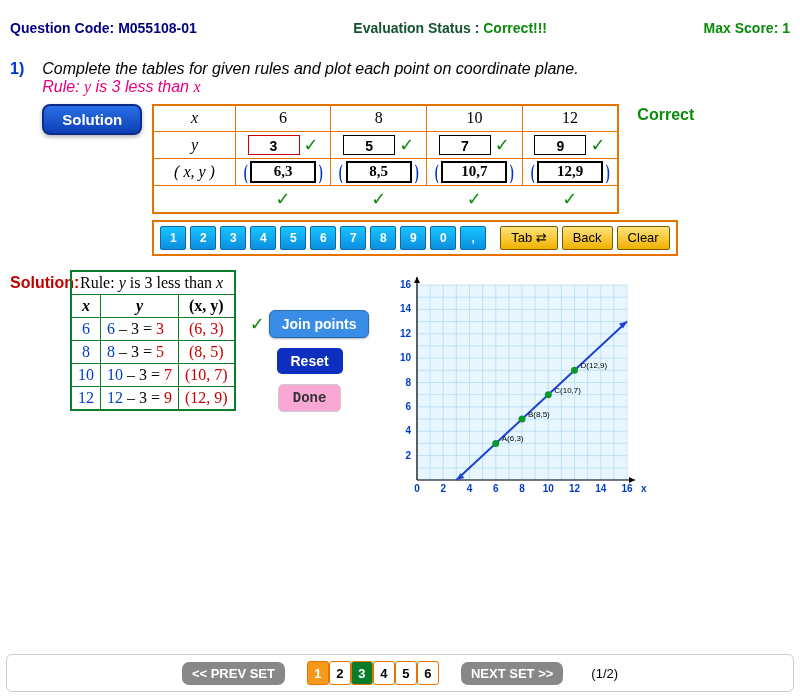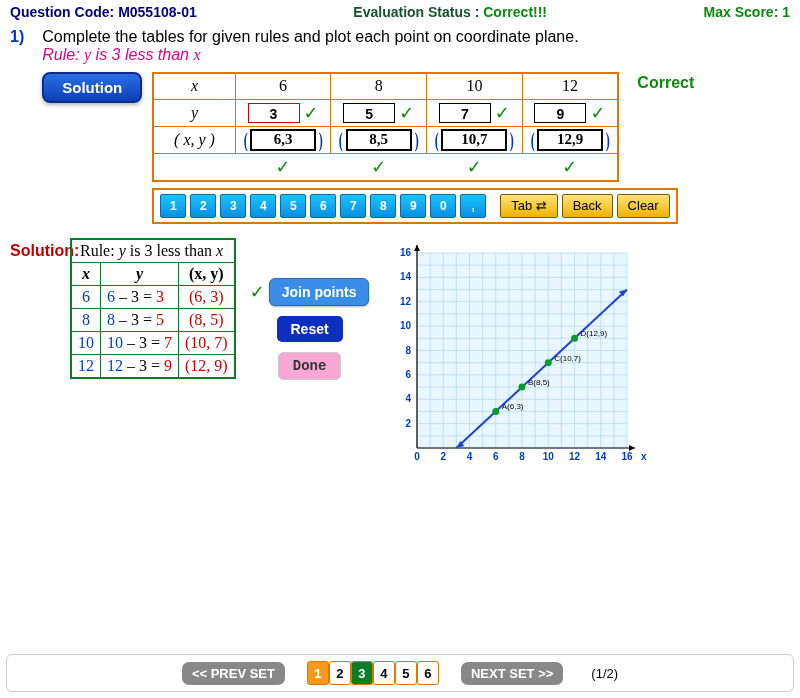--- a/index.html
+++ b/index.html
@@ -1,26 +1,26 @@
 <!DOCTYPE html>
 <html><head>
 <meta charset="utf-8">
 <style>
   * { box-sizing: border-box; margin: 0; padding: 0; }
   body { font-family: "Segoe UI", Arial, sans-serif; font-size: 14px; background: #fff; width: 800px; height: 698px; position: relative; overflow: hidden; }
-  .header { display: flex; justify-content: space-between; align-items: center; padding: 4px 10px; font-weight: bold; }
+  .header { display: flex; justify-content: space-between; align-items: center; padding: 20px 10px; font-weight: bold; }
   .qcode { color: #000080; }
   .eval-label { color: #14532d; }
   .eval-status { color: #0a8a0a; }
   .max-score { color: #0a8a0a; }
   .content { padding: 4px 10px; }
   .qrow { display: flex; gap: 18px; }
   .qnum { color: #0033cc; font-weight: bold; font-size: 16px; }
   .qbody { flex: 1; }
-  .qtext { font-size: 16px; }
+  .qtext { font-size: 16px; font-style: italic; }
   .rule { color: #e6007e; font-size: 16px; font-style: italic; }
   .rule .xv { font-family: "Times New Roman", serif; font-style: italic; }
   .solution-btn { display:inline-block; background: linear-gradient(#2a6fe6,#0d3fb6); color:#fff; font-weight:bold; padding: 5px 18px; border: 2px solid #0a2d8a; border-radius: 8px; box-shadow: 0 2px 4px rgba(0,0,0,.3); font-size:15px; }
   .top-row { display:flex; align-items:flex-start; gap:10px; margin-top: 8px;}
   .xtable { border-collapse: collapse; border:2px solid #e67300; }
   .xtable td, .xtable th { border:1px solid #e67300; text-align:center; font-family: "Times New Roman", serif; font-size:16px; padding:2px 6px; min-width:82px; height:26px;}
   .xtable th { font-style: italic; font-weight: normal;}
   .inp { display:inline-block; border:1px solid #000; min-width:52px; height:20px; line-height:20px; font-family: Arial; font-weight:bold; font-size:14px; background:#fff; }
   .inp.red { border:1px solid #c00; }
   .pair-wrap { display:inline-flex; align-items:center; gap:1px;}

